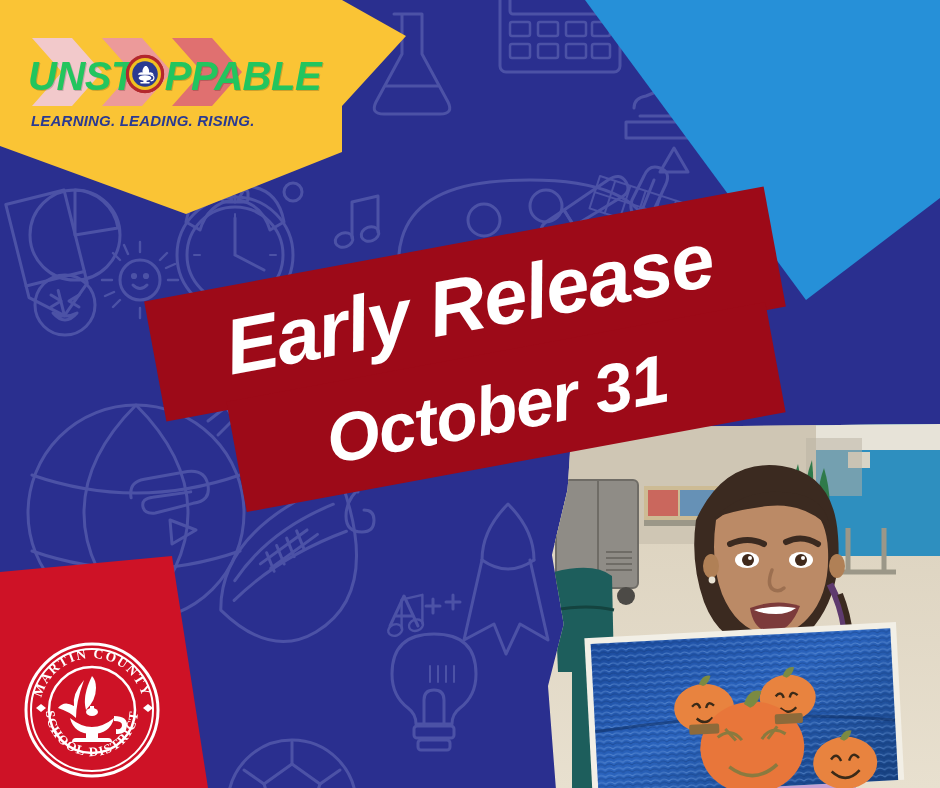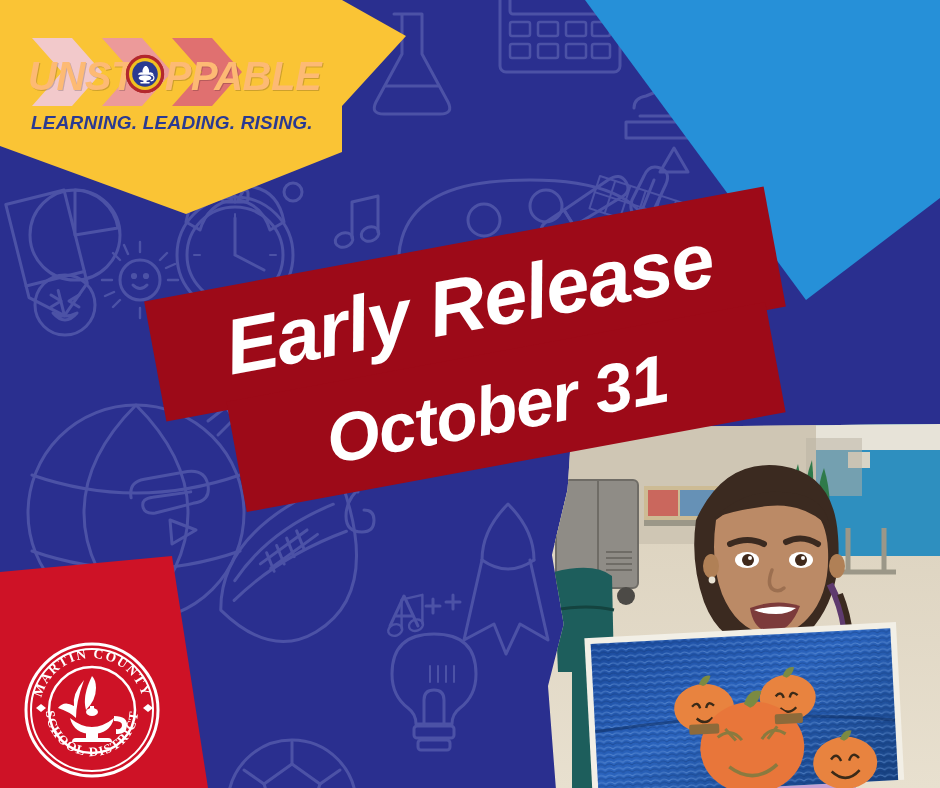--- a/index.html
+++ b/index.html
@@ -44,34 +44,34 @@
     width:250px; height:108px;
   }
   .chev-wrap { position:absolute; left:0; top:0; width:250px; height:74px; }
   .logo-word {
     position:absolute; left:0; top:20px;
     width:250px;
     font-size:40px;
     font-weight:bold;
     font-style:italic;
     letter-spacing:-0.5px;
-    color:#fdba74;
+    color:#22c55e;
     white-space:nowrap;
     line-height:1;
     text-shadow:1px 1px 0 rgba(0,0,0,.18);
   }
   .logo-word .gap { visibility:hidden; }
   .seal-sm {
     position:absolute;
     left:97px; top:18px;
     width:40px; height:40px;
   }
   .logo-tag {
     position:absolute; left:3px; top:76px;
-    font-size:19px;
+    font-size:15px;
     font-weight:bold;
     font-style:italic;
     letter-spacing:.2px;
     color:#2a3a92;
     white-space:nowrap;
   }
 
   
   #photo {
     position:absolute;

